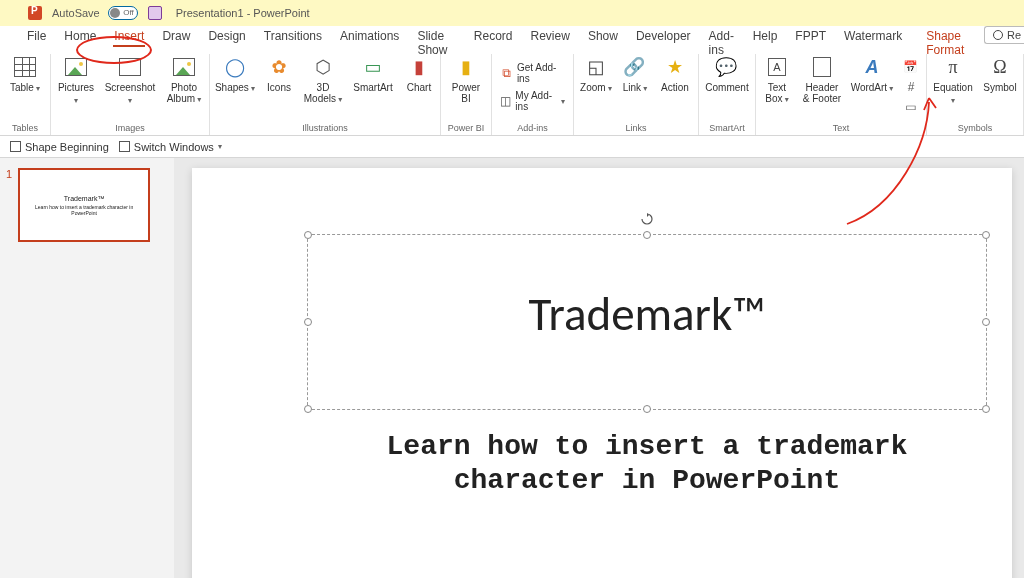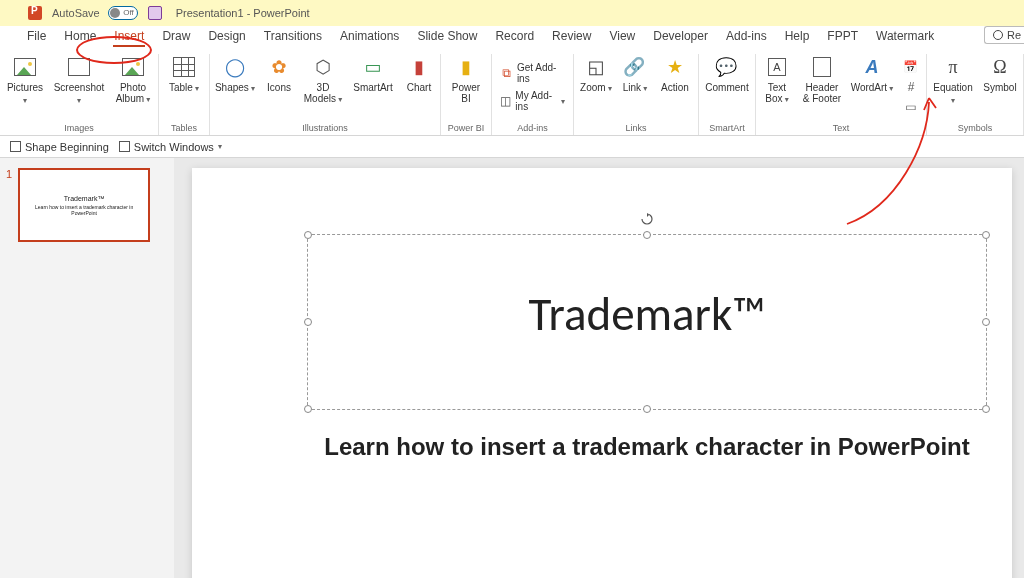--- a/index.html
+++ b/index.html
@@ -69,21 +69,21 @@
   .canvas-area { flex:1; position:relative; overflow:hidden; }
   .slide { position:absolute; left:18px; top:10px; width:820px; height:460px; background:#fff; box-shadow:0 2px 8px rgba(0,0,0,0.15);}
   .textbox { position:absolute; left:115px; top:66px; width:680px; height:176px; border:1px dashed #999; }
   .textbox .title { font-size:47px; color:#222; text-align:center; margin-top:50px; font-weight:400; font-family: Calibri, sans-serif;}
   .handle { width:8px; height:8px; background:#fff; border:1px solid #888; border-radius:50%; position:absolute;}
   .handle.tl{top:-4px;left:-4px;} .handle.tm{top:-4px;left:50%;margin-left:-4px;} .handle.tr{top:-4px;right:-4px;}
   .handle.ml{top:50%;left:-4px;margin-top:-4px;} .handle.mr{top:50%;right:-4px;margin-top:-4px;}
   .handle.bl{bottom:-4px;left:-4px;} .handle.bm{bottom:-4px;left:50%;margin-left:-4px;} .handle.br{bottom:-4px;right:-4px;}
   .rotate-handle { position:absolute; top:-24px; left:50%; margin-left:-6px; width:12px; height:12px;}
   .rotate-handle svg { width:12px; height:12px; }
-  .subtitle { position:absolute; left:115px; top:262px; width:680px; text-align:center; font-size:24px; color:#222; font-family: Liberation Sans, sans-serif; font-weight:600; line-height:34px;}
+  .subtitle { position:absolute; left:115px; top:262px; width:680px; text-align:center; font-size:28px; color:#222; font-family: Liberation Mono, monospace; font-weight:600; line-height:34px;}
 
   
   .annot-circle { position:absolute; left:76px; top:36px; width:76px; height:28px; border:2px solid #e0281b; border-radius:50%; pointer-events:none; z-index:50;}
   .annot-arrow { position:absolute; left:837px; top:96px; width:110px; height:130px; pointer-events:none; z-index:50;}
 </style>
 </head>
 <body>
 
 <div class="titlebar">
   <span class="ppt-icon"></span>
@@ -102,68 +102,69 @@
   <div class="tab">File</div>
   <div class="tab">Home</div>
   <div class="tab active">Insert</div>
   <div class="tab">Draw</div>
   <div class="tab">Design</div>
   <div class="tab">Transitions</div>
   <div class="tab">Animations</div>
   <div class="tab">Slide Show</div>
   <div class="tab">Record</div>
   <div class="tab">Review</div>
-  <div class="tab">View</div>
+  <div class="tab">Show</div>
   <div class="tab">Developer</div>
   <div class="tab">Add-ins</div>
   <div class="tab">Help</div>
   <div class="tab">FPPT</div>
   <div class="tab">Watermark</div>
+  <div class="tab shape-format">Shape Format</div>
   <div class="tab re-btn">
       <span class="circ"></span>
       <span>Re</span>
     </div>
 </div>
 
 <div class="ribbon">
 
   <div class="group">
     <div class="items">
       <div class="big">
         <div class="icon">
+            <span class="icon-table"></span>
+          </div>
+        <div class="txt chev">Table</div>
+      </div>
+    </div>
+    <div class="label">Tables</div>
+  </div>
+
+  <div class="group">
+    <div class="items">
+      <div class="big">
+        <div class="icon">
             <span class="icon-img"></span>
           </div>
         <div class="txt chev">Pictures</div>
       </div>
       <div class="big" style="width:54px">
         <div class="icon">
             <span class="icon-box" style="width:22px;height:18px;"></span>
           </div>
         <div class="txt chev">Screenshot</div>
       </div>
       <div class="big">
         <div class="icon">
             <span class="icon-img"></span>
           </div>
         <div class="txt chev">Photo<br>Album</div>
       </div>
     </div>
     <div class="label">Images</div>
-  </div>
-
-  <div class="group">
-    <div class="items">
-      <div class="big">
-        <div class="icon">
-            <span class="icon-table"></span>
-          </div>
-        <div class="txt chev">Table</div>
-      </div>
-    </div>
-    <div class="label">Tables</div>
   </div>
 
   <div class="group">
     <div class="items">
       <div class="big">
         <div class="icon" style="color:#3a7abd;">◯</div>
         <div class="txt chev">Shapes</div>
       </div>
       <div class="big" style="width:34px">
         <div class="icon" style="color:#e88b2e;">✿</div>

